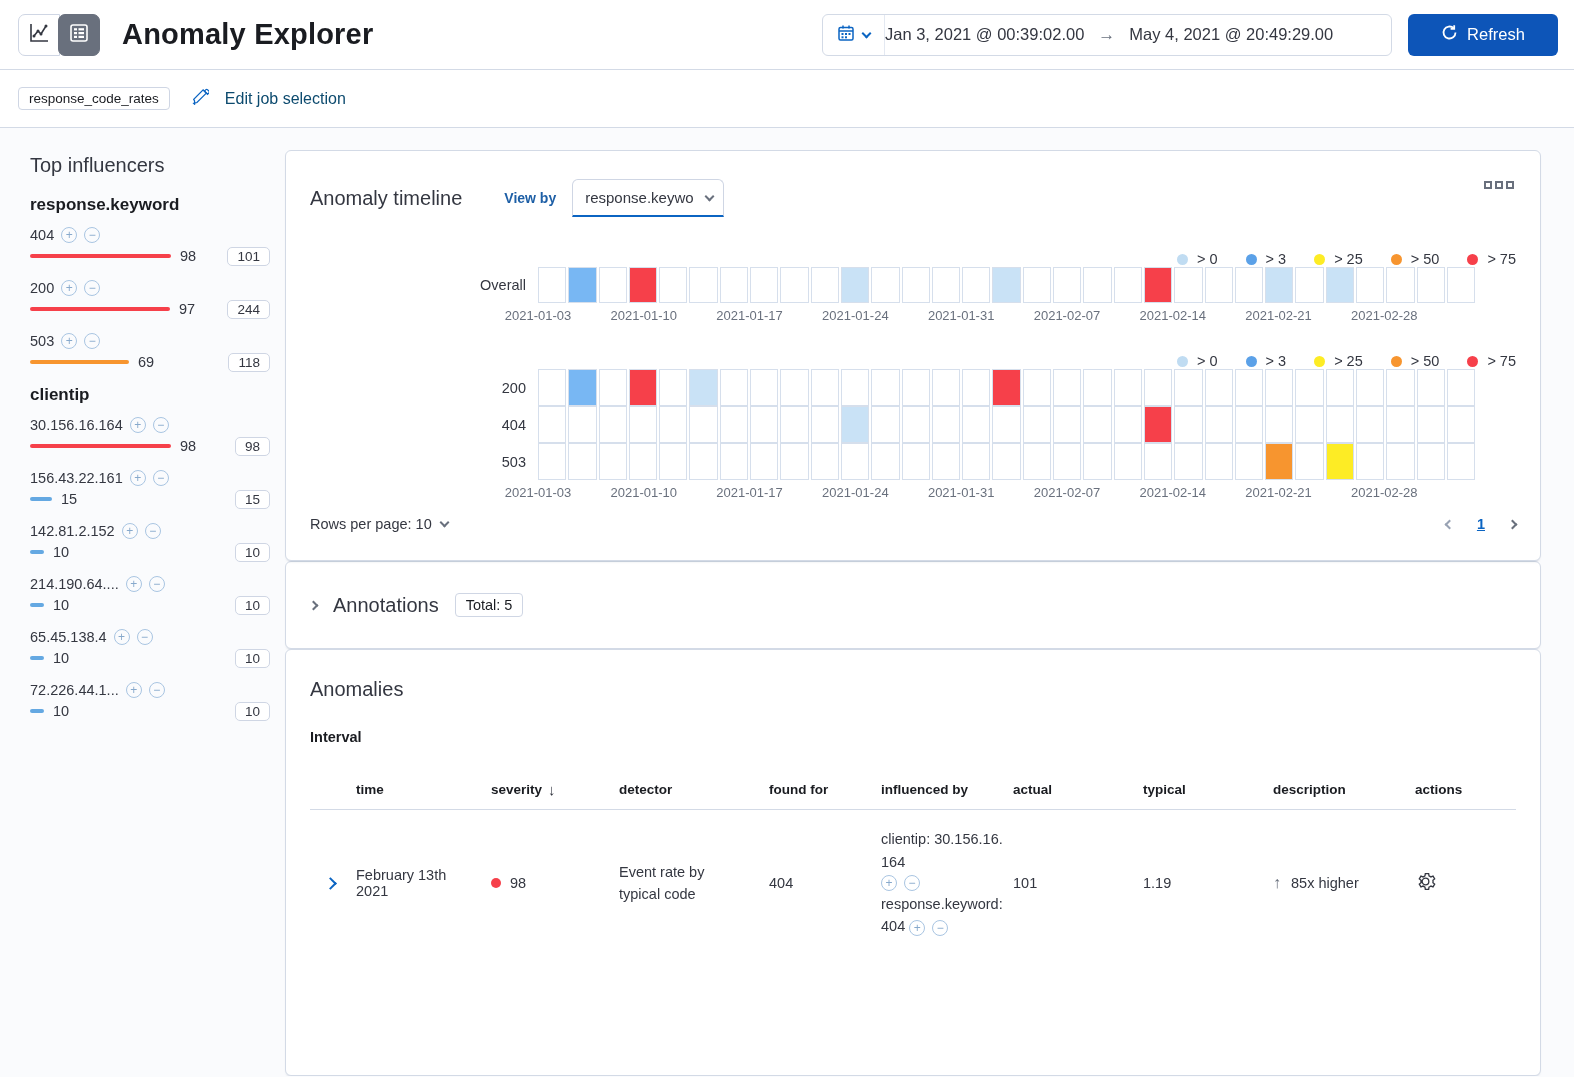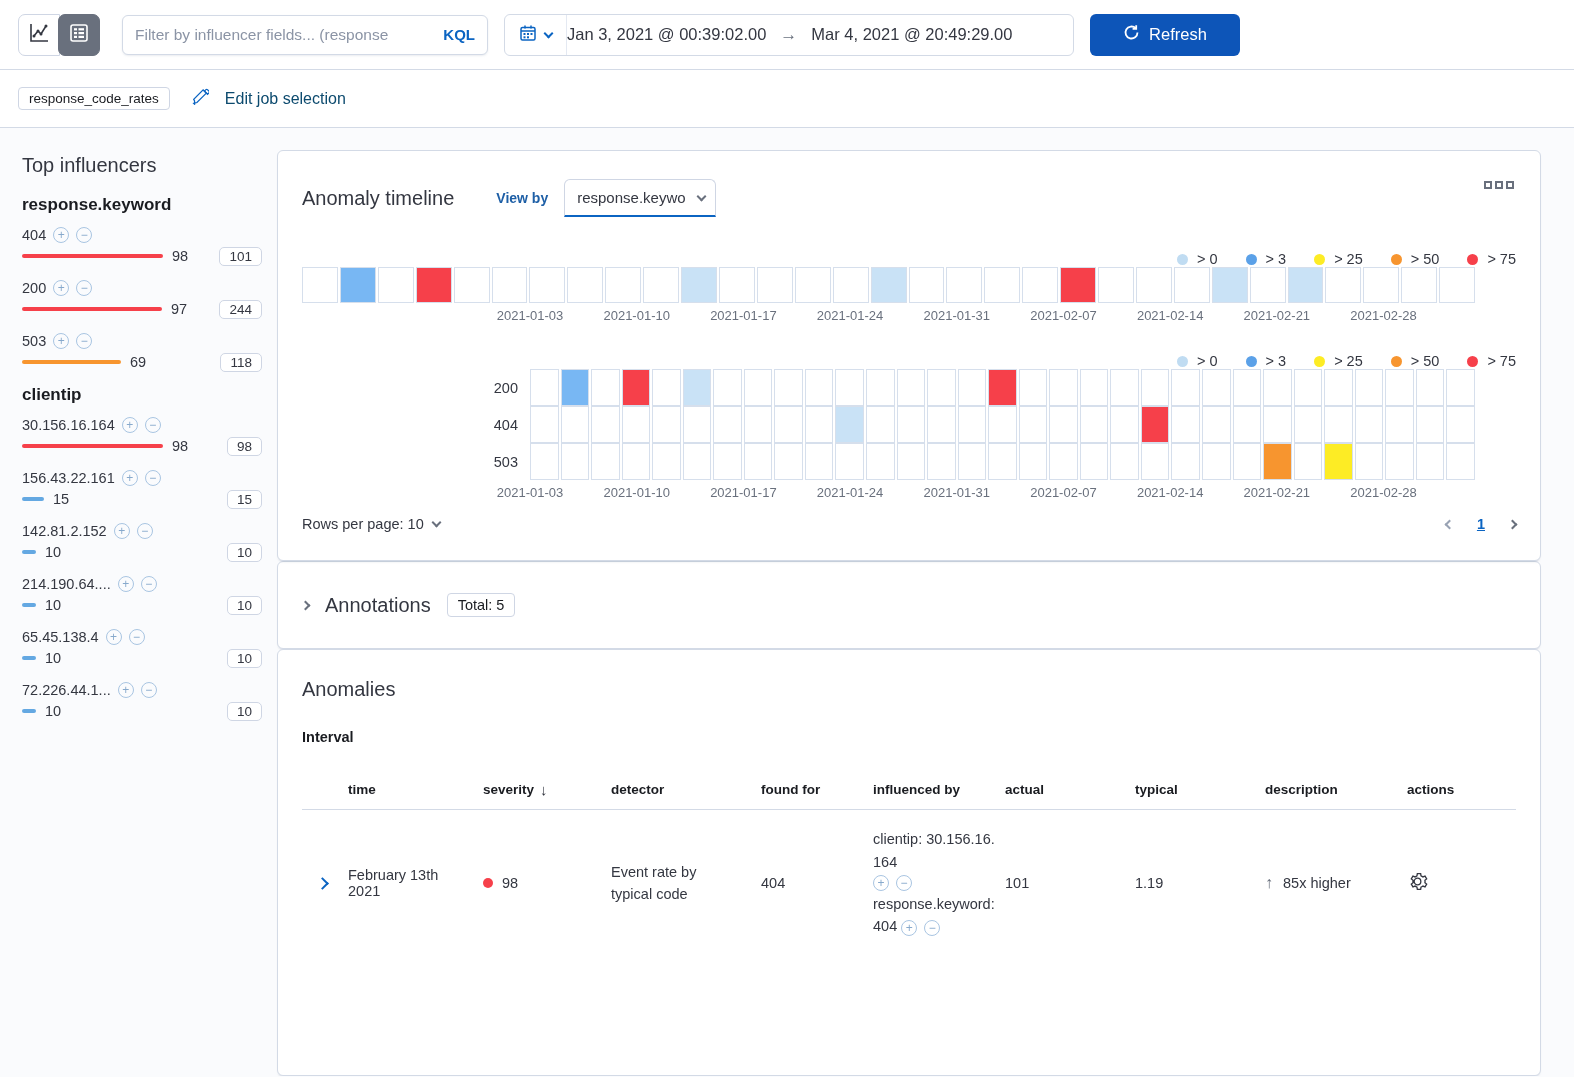--- a/index.html
+++ b/index.html
@@ -19,21 +19,21 @@
   .dp-cal{display:flex;align-items:center;gap:8px;padding:0 14px;height:100%;border-right:1px solid #e4e9f2;cursor:pointer}
   .dp-dates{flex:1;display:flex;align-items:center;justify-content:flex-start;gap:14px;font-size:16.5px;color:#343741}
   .dp-date{cursor:pointer;white-space:nowrap}
   .dp-arrow{color:#69707d;font-size:17px}
   .refresh-btn{display:flex;align-items:center;justify-content:center;gap:9px;width:150px;height:42px;background:#0d55b8;border:none;border-radius:6px;color:#fff;font-size:16.5px;font-family:inherit;cursor:pointer}
   
   .jobbar{display:flex;align-items:center;height:58px;padding:0 18px;background:#fff;border-bottom:1px solid #d3dae6;gap:22px}
   .job-badge{border:1px solid #cfd6e4;border-radius:4px;padding:3px 10px;font-size:13.5px;color:#1a1c21;background:#fff}
   .edit-link{display:flex;align-items:center;gap:16px;color:#0c4a6e;font-size:16px;cursor:pointer}
   
-  .content{display:flex;height:948px;padding:16px 33px 0 22px;background:#fafbfd;overflow:hidden}
+  .content{display:flex;height:948px;padding:16px 33px 0 30px;background:#fafbfd;overflow:hidden}
   .sidebar{width:255px;flex:none;padding-right:15px;position:relative}
   .main-col{flex:1;display:flex;flex-direction:column;padding-top:6px}
   .panel{background:#fff;border:1px solid #d3dae6;border-radius:6px;box-shadow:0 2px 2px -1px rgba(152,162,179,.3)}
   
   .side-title{font-size:20px;color:#343741;margin:10px 0 18px}
   .inf-group-title{font-size:17px;font-weight:bold;color:#1a1c21;margin:14px 0 10px}
   .inf-item{position:relative;margin-bottom:13px;padding-right:48px}
   .inf-label-row{display:flex;align-items:center;gap:7px;font-size:14.5px;color:#343741;height:20px}
   .circ-ic{width:16px;height:16px;border:1px solid #a9c5e2;border-radius:50%;color:#87a9cc;font-size:12px;line-height:14px;text-align:center;cursor:pointer;flex:none}
   .inf-bar-row{display:flex;align-items:center;gap:9px;height:18px;margin-top:2px}
@@ -115,25 +115,22 @@
             <rect x="6" y="6.2" width="3" height="2.2" fill="#fff"></rect>
             <rect x="10.5" y="6.2" width="5.5" height="2.2" fill="#fff"></rect>
             <rect x="6" y="10" width="3" height="2.2" fill="#fff"></rect>
             <rect x="10.5" y="10" width="5.5" height="2.2" fill="#fff"></rect>
             <rect x="6" y="13.8" width="3" height="2.2" fill="#fff"></rect>
             <rect x="10.5" y="13.8" width="5.5" height="2.2" fill="#fff"></rect>
           </svg>
       </span>
     </div>
   </div>
-
-  <div class="filter-box">
-    <input type="text" placeholder="Filter by influencer fields... (response" style="">
-    <span class="kql">KQL</span>
-  </div>
+  <h1 class="page-title">Anomaly Explorer</h1>
+
 
   <div class="datepicker">
     <div class="dp-cal">
       <span>
         <svg width="18" height="18" viewBox="0 0 18 18">
             <rect x="2" y="3.5" width="14" height="12.5" rx="1.5" fill="none" stroke="#0b64c2" stroke-width="1.5"></rect>
             <line x1="2" y1="7" x2="16" y2="7" stroke="#0b64c2" stroke-width="1.5"></line>
             <line x1="6" y1="1.5" x2="6" y2="4.5" stroke="#0b64c2" stroke-width="1.5"></line>
             <line x1="12" y1="1.5" x2="12" y2="4.5" stroke="#0b64c2" stroke-width="1.5"></line>
             <rect x="4.5" y="9" width="2" height="2" fill="#0b64c2"></rect>
@@ -141,21 +138,21 @@
             <rect x="11.5" y="9" width="2" height="2" fill="#0b64c2"></rect>
             <rect x="4.5" y="12.3" width="2" height="2" fill="#0b64c2"></rect>
             <rect x="8" y="12.3" width="2" height="2" fill="#0b64c2"></rect>
           </svg>
       </span>
       <i class="chev chev-down chev-blue"></i>
     </div>
     <div class="dp-dates">
       <span class="dp-date">Jan 3, 2021 @ 00:39:02.00</span>
       <span class="dp-arrow">→</span>
-      <span class="dp-date">Mar 4, 2021 @ 20:49:29.00</span>
+      <span class="dp-date">May 4, 2021 @ 20:49:29.00</span>
     </div>
   </div>
 
   <button class="refresh-btn">
     <span>
       <svg width="17" height="17" viewBox="0 0 17 17">
           <path d="M14.5 8.5a6 6 0 1 1-1.8-4.3" fill="none" stroke="#fff" stroke-width="1.8"></path>
           <polyline points="13.2,1.2 13.2,4.8 9.6,4.8" fill="none" stroke="#fff" stroke-width="1.8"></polyline>
         </svg>
     </span>
@@ -328,20 +325,21 @@
             <span class="dot" style="background: rgb(247, 149, 47);"></span>
             <span>&gt; 50</span>
           </span>
           <span class="legend-item">
             <span class="dot" style="background: rgb(246, 64, 74);"></span>
             <span>&gt; 75</span>
           </span>
         </div>
 
       <div class="lane-row lane-h36">
+        <div class="lane-label">Overall</div>
         <div class="lane">
             <div class="cell"></div>
             <div class="cell" style="background: rgb(120, 183, 243);"></div>
             <div class="cell"></div>
             <div class="cell" style="background: rgb(246, 64, 74);"></div>
             <div class="cell"></div>
             <div class="cell"></div>
             <div class="cell"></div>
             <div class="cell"></div>
             <div class="cell"></div>

